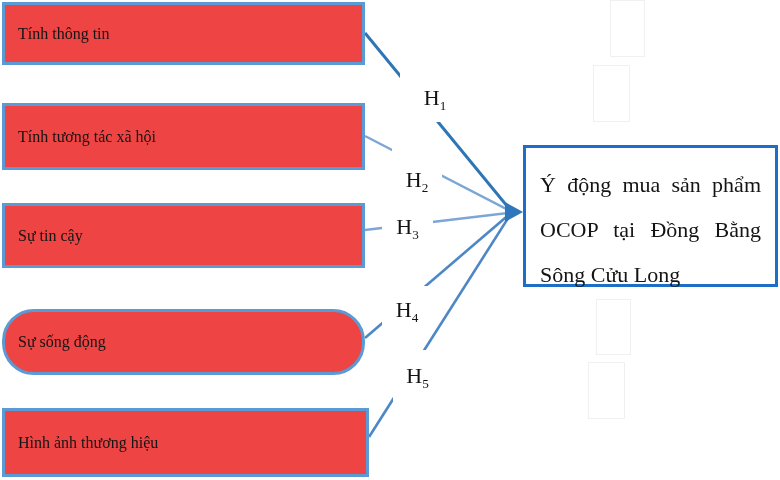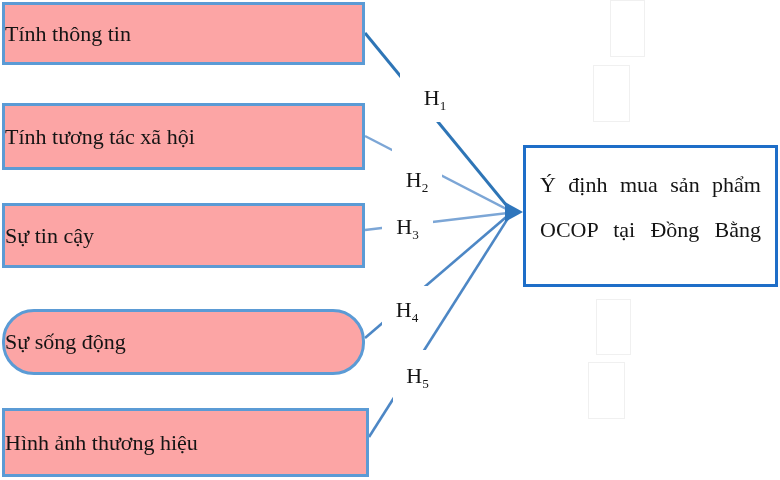--- a/index.html
+++ b/index.html
@@ -17,25 +17,26 @@
     width: 780px;
     height: 480px;
     background: #ffffff;
     font-family: "Liberation Serif", "DejaVu Serif", serif;
     color: var(--text);
     overflow: hidden;
   }
   .abs { position: absolute; box-sizing: border-box; }
   #connector-layer { position: absolute; left: 0; top: 0; z-index: 1; }
   .factor {
-    background: #fca5a5;
+    background: #ef4444;
     border: 3px solid var(--factor-border);
     display: flex;
     align-items: center;
-    font-size: 22px;
+    padding-left: 13px;
+    font-size: 16px;
     z-index: 2;
   }
   .hyp {
     background: #ffffff;
     display: flex;
     align-items: center;
     justify-content: center;
     font-size: 22px;
     z-index: 3;
   }
@@ -100,22 +101,23 @@
     <span><span>H</span><sub>3</sub></span>
   </div>
   <div class="abs hyp" style="left:382px; top:286px; width:50px; height:48px;justify-content:center;">
     <span><span>H</span><sub>4</sub></span>
   </div>
   <div class="abs hyp" style="left:393px; top:350px; width:49px; height:52px;">
     <span><span>H</span><sub>5</sub></span>
   </div>
 
   <div class="abs outcome" style="left:523px; top:145px; width:255px; height:142px;">
-    <div class="jline">Ý định mua sản phẩm</div>
+    <div class="jline">Ý động mua sản phẩm</div>
     <div class="jline">OCOP tại Đồng Bằng</div>
+    <div class="lline">Sông Cửu Long</div>
   </div>
 
   <div class="abs ghost" style="left:610px; top:0px;   width:35px; height:57px;"></div>
   <div class="abs ghost" style="left:593px; top:65px;  width:37px; height:57px;"></div>
   <div class="abs ghost" style="left:596px; top:299px; width:35px; height:56px;"></div>
   <div class="abs ghost" style="left:588px; top:362px; width:37px; height:57px;"></div>
 
 </div>
 
 </body></html>

